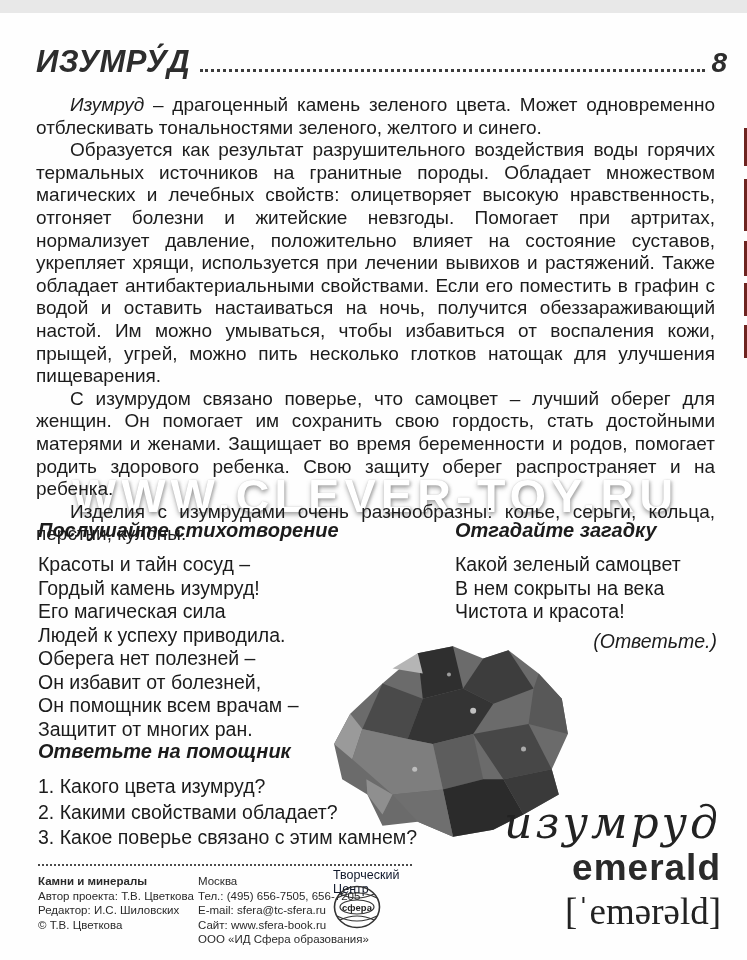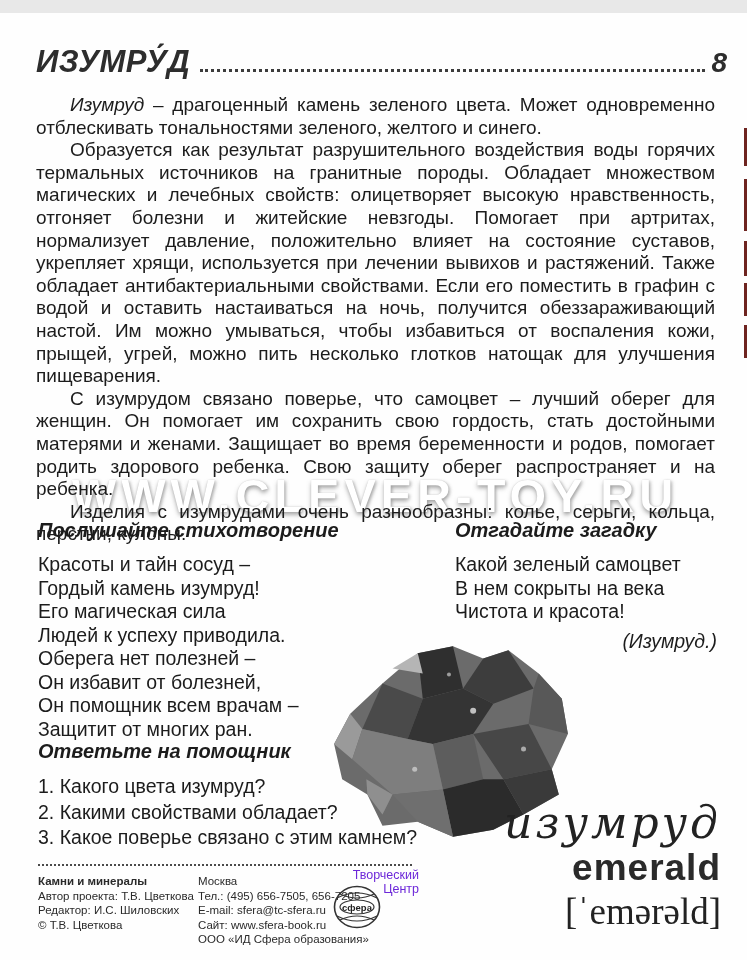--- a/index.html
+++ b/index.html
@@ -42,21 +42,21 @@
   .script-word{font-family:"DejaVu Serif",serif;font-style:italic;font-size:44px;line-height:48px;letter-spacing:3px;color:#222;}
   .english-word{font-size:37px;font-weight:bold;line-height:42px;letter-spacing:1px;color:#2a2a2a;}
   .transcription{font-family:"Liberation Serif",serif;font-size:37px;line-height:46px;color:#222;}
   
   .footer-sep{position:absolute;top:851px;left:38px;width:374px;border-top:2px dotted #4a4a4a;z-index:2;}
   .footer-col{position:absolute;font-size:11.5px;line-height:14.5px;color:#2a2a2a;z-index:2;}
   .footer-col1{top:861px;left:38px;}
   .footer-col2{top:861px;left:198px;}
   .footer-bold{font-weight:bold;}
   .logo{position:absolute;top:856px;left:333px;width:86px;height:60px;z-index:2;}
-  .logo-text{text-align:right;font-size:12.5px;line-height:13.5px;color:#6d28d9;}
+  .logo-text{text-align:left;font-size:12.5px;line-height:13.5px;color:#0f172a;}
   .logo-circle{position:absolute;left:0;top:16px;}
   
   .edge-mark{position:absolute;right:0;width:3px;background:#6e2420;z-index:4;}
   .scan-line{position:absolute;bottom:3px;left:185px;right:0;height:2px;background:#cfc8be;z-index:4;}
   .scan-spot{position:absolute;bottom:4px;left:40px;width:36px;height:2px;background:#dbd7d0;z-index:4;}
 </style>
 </head>
 <body>
 
 <div class="page">
@@ -86,21 +86,21 @@
     <div class="verse-line">Он избавит от болезней,</div>
     <div class="verse-line">Он помощник всем врачам –</div>
     <div class="verse-line">Защитит от многих ран.</div>
   </div>
 
   <div class="riddle">
     <div class="section-heading">Отгадайте загадку</div>
     <div class="verse-line">Какой зеленый самоцвет</div>
     <div class="verse-line">В нем сокрыты на века</div>
     <div class="verse-line">Чистота и красота!</div>
-    <div class="riddle-answer">(Изумруд.)</div>
+    <div class="riddle-answer">(Ответьте.)</div>
   </div>
 
   <svg class="mineral" viewBox="0 0 260 220" xmlns="http://www.w3.org/2000/svg">
     <polygon points="60,55 95,25 130,18 160,30 185,22 215,45 238,70 244,105 228,140 235,165 200,185 170,200 130,207 95,192 60,196 45,165 20,150 12,115 28,85" fill="#6b6b6b"></polygon>
     <polygon points="95,25 130,18 140,60 100,70" fill="#2f2f2f"></polygon>
     <polygon points="160,30 185,22 210,60 170,75 140,60" fill="#3d3d3d"></polygon>
     <polygon points="215,45 238,70 244,105 205,95 210,60" fill="#585858"></polygon>
     <polygon points="60,55 100,70 85,110 40,100" fill="#4a4a4a"></polygon>
     <polygon points="28,85 40,100 30,130 12,115" fill="#9a9a9a"></polygon>
     <polygon points="100,70 140,60 170,75 150,105 110,115 85,110" fill="#343434"></polygon>

